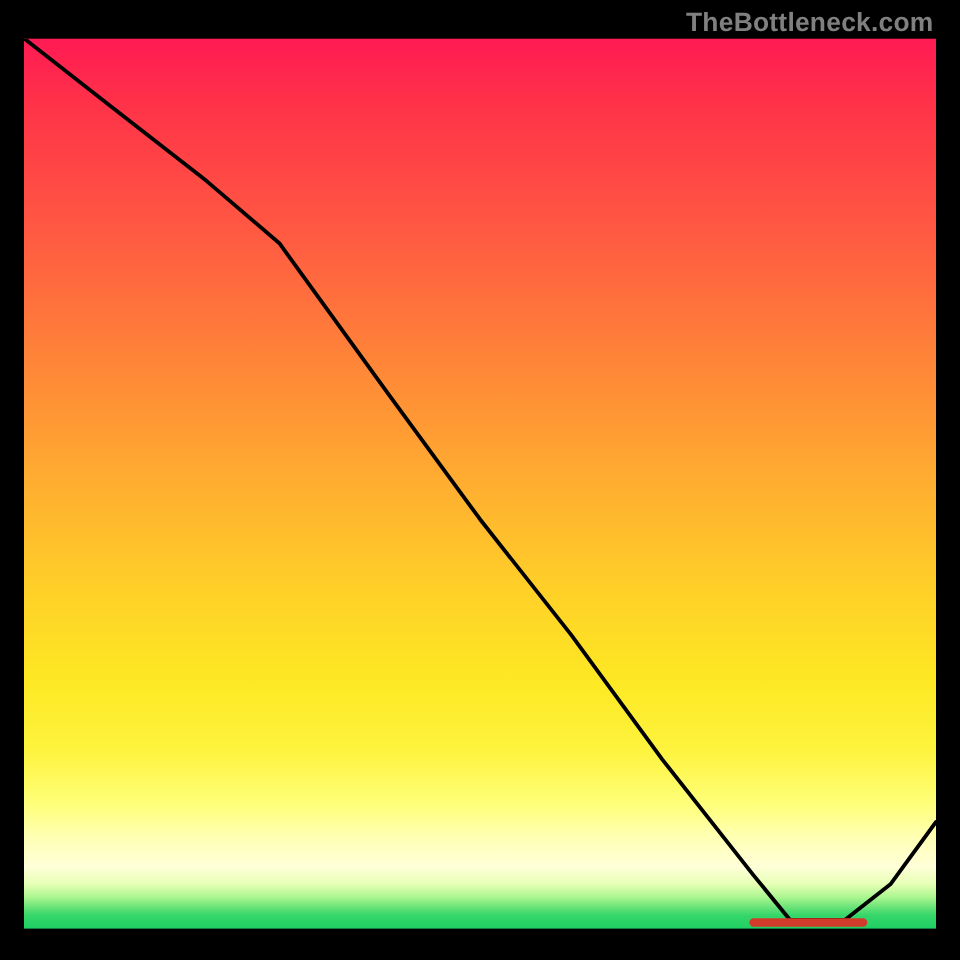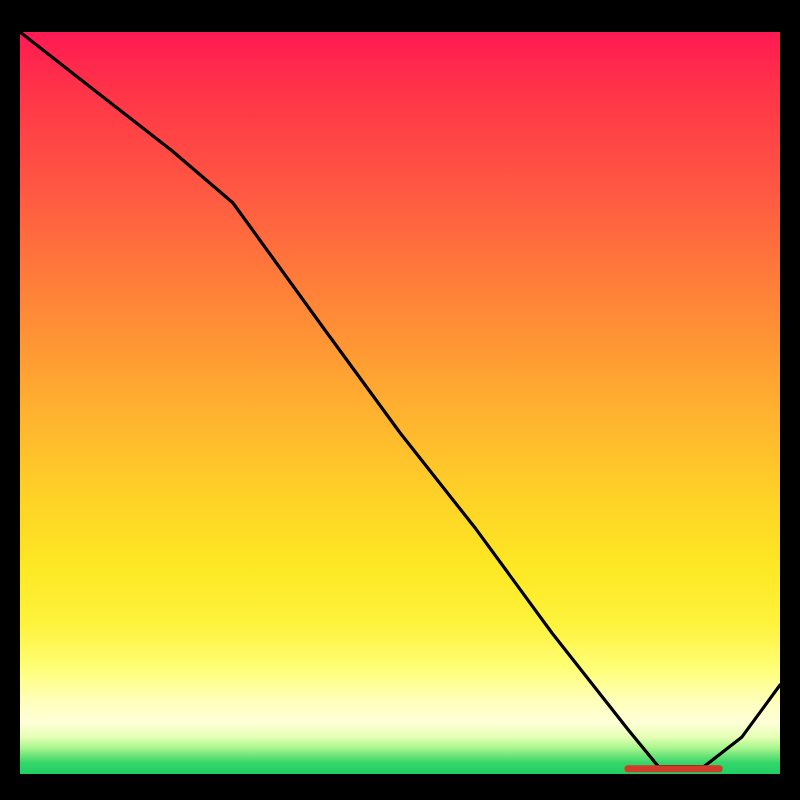--- a/index.html
+++ b/index.html
@@ -78,20 +78,21 @@
     stroke: #d23a2a;
     stroke-width: 7;
     stroke-linecap: round;
   }
 </style>
 </head>
 <body>
 
 <div class="stage">
 
+  <div class="watermark">TheBottleneck.com</div>
 
   <div class="plot-frame">
 
     <div class="gradient"></div>
 
     <svg class="curve-svg" viewBox="0 0 760 742" preserveAspectRatio="none">
       <path id="curve" class="curve-path" d="M0.0 0.0 L76.0 59.4 L152.0 118.7 L212.8 170.7 L304.0 296.8 L380.0 400.7 L456.0 497.1 L532.0 601.0 L608.0 697.5 L638.4 734.6 L684.0 734.6 L722.0 704.9 L760.0 653.0"></path>
       <line id="hl" class="highlight" x1="608.0" y1="736.8" x2="699.2" y2="736.8"></line>
     </svg>
 

